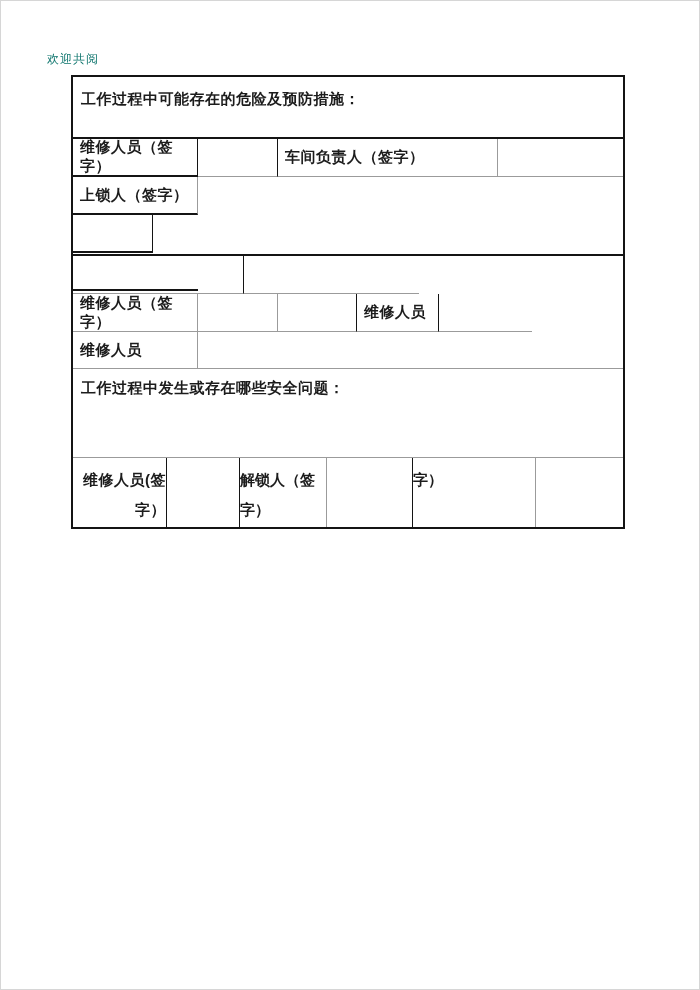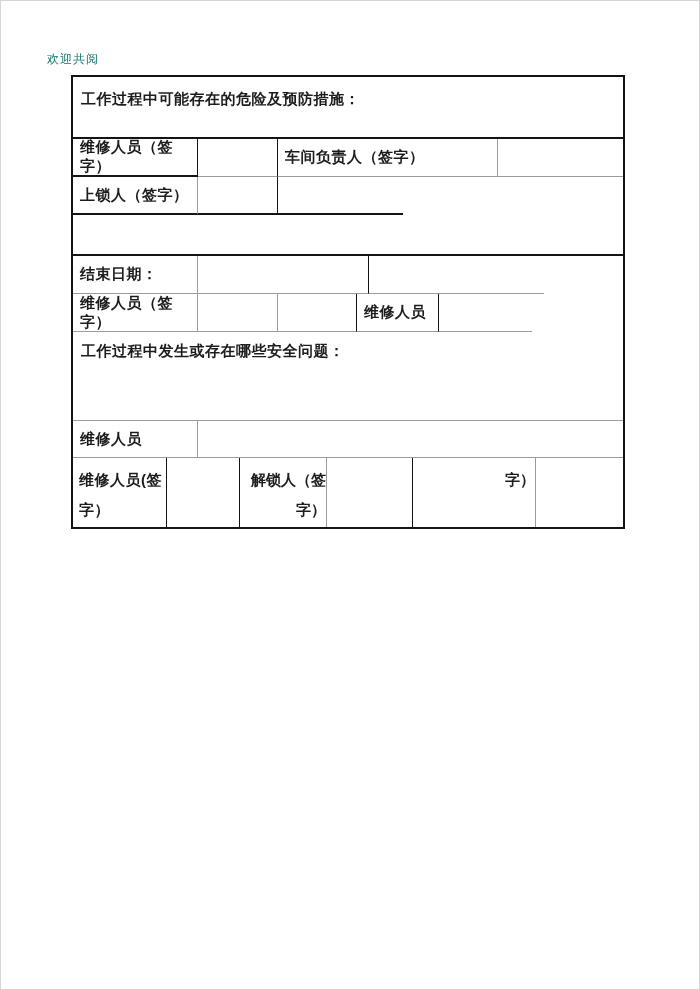--- a/index.html
+++ b/index.html
@@ -27,73 +27,72 @@
   
   .brG{border-right:1px solid #9b9b9b;}
   .brB{border-right:1px solid #141414;}
   .bbG{border-bottom:1px solid #9b9b9b;}
   .bbB{border-bottom:2px solid #141414;}
   
   .hdr{align-items:flex-start;padding-top:13px;padding-left:8px;}
   .hdr2{align-items:flex-start;padding-top:10px;padding-left:8px;}
   
   .twoline{display:block;line-height:30px;padding-top:7px;}
-  .twoline.left{padding-left:6px;text-align:left;}
-  .twoline.ctr{text-align:right;letter-spacing:0;}
+  .twoline.left{padding-left:0;text-align:right;}
+  .twoline.ctr{text-align:left;letter-spacing:0;}
   .twoline div{white-space:nowrap;}
 </style>
 </head>
 <body>
 
 <div class="note">欢迎共阅</div>
 
 <div class="tbl">
 
   <div class="row" style="height:62px;">
     <div class="cell hdr bbB" style="width:550px;height:62px;">工作过程中可能存在的危险及预防措施：</div>
   </div>
 
   <div class="row" style="height:38px;">
     <div class="cell lbl brB bbB" style="width:125px;height:38px;">维修人员（签字）</div>
     <div class="cell brB bbG" style="width:80px;height:38px;"></div>
     <div class="cell lbl brG bbG" style="width:220px;height:38px;">车间负责人（签字）</div>
     <div class="cell bbG" style="width:125px;height:38px;"></div>
   </div>
 
-  <div class="row" style="height:38px;">
+  <div class="row" style="height:38px;flex-direction:column;">
     <div class="cell lbl brG bbB" style="width:125px;height:38px;">上锁人（签字）</div>
     <div class="cell brB bbB" style="width:80px;height:38px;"></div>
     <div class="cell bbB" style="width:125px;height:38px;"></div>
   </div>
 
   <div class="row" style="height:41px;">
     <div class="cell bbB" style="width:550px;height:41px;"></div>
   </div>
 
   <div class="row" style="height:38px;">
-    <div class="cell lbl brG bbG" style="width:125px;height:38px;">结束日期：</div>
     <div class="cell brB bbG" style="width:171px;height:38px;"></div>
     <div class="cell bbG" style="width:175px;height:38px;"></div>
   </div>
 
   <div class="row" style="height:38px;">
     <div class="cell lbl brG bbG" style="width:125px;height:38px;">维修人员（签字）</div>
     <div class="cell brG bbG" style="width:80px;height:38px;"></div>
     <div class="cell brB bbG" style="width:79px;height:38px;"></div>
     <div class="cell lbl brB bbG" style="width:82px;height:38px;">维修人员</div>
     <div class="cell bbG" style="width:93px;height:38px;"></div>
   </div>
 
-  <div class="row" style="height:89px;">
-    <div class="cell hdr2 bbG" style="width:550px;height:89px;">工作过程中发生或存在哪些安全问题：</div>
-  </div>
-
   <div class="row" style="height:37px;">
     <div class="cell lbl brG bbG" style="width:125px;height:37px;">维修人员</div>
     <div class="cell bbG" style="width:425px;height:37px;"></div>
+  </div>
+
+  <div class="row" style="height:89px;">
+    <div class="cell hdr2 bbG" style="width:550px;height:89px;">工作过程中发生或存在哪些安全问题：</div>
   </div>
 
   <div class="row" style="height:69px;">
     <div class="cell twoline left brB" style="width:94px;height:69px;">
       <div>维修人员(签</div>
       <div>字）</div>
     </div>
     <div class="cell brB" style="width:73px;height:69px;"></div>
     <div class="cell twoline ctr brG" style="width:87px;height:69px;">
       <div>解锁人（签</div>

